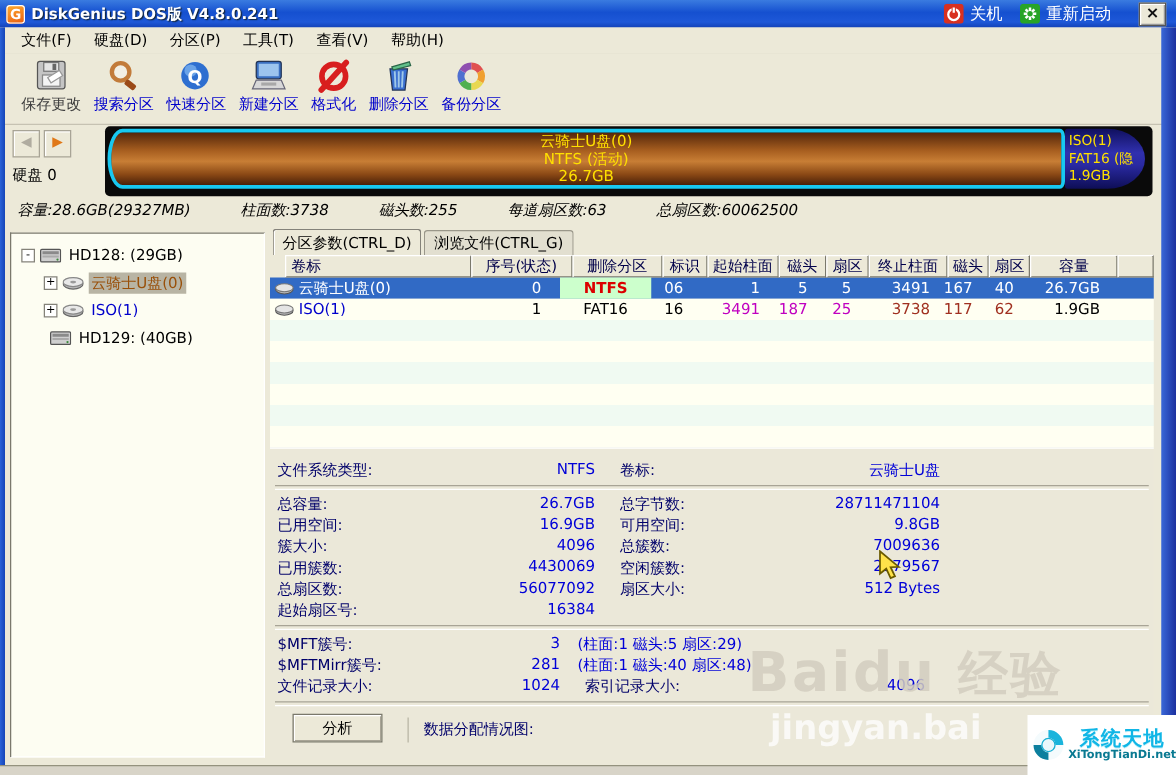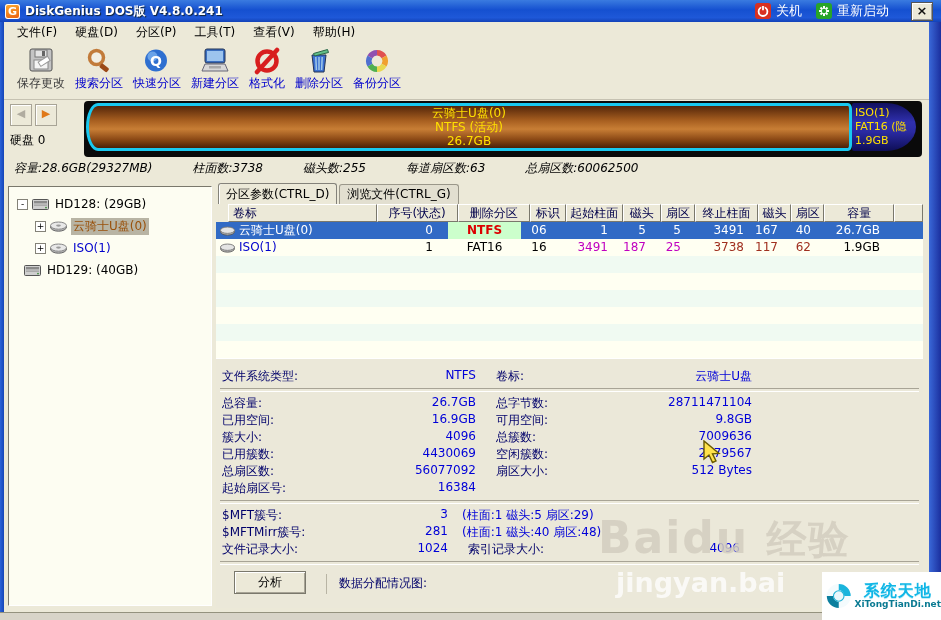--- a/index.html
+++ b/index.html
@@ -309,21 +309,21 @@
       <span class="expander">+</span>
       <span class="ticn">
         <svg width="17" height="11" viewBox="0 0 17 11">
           <ellipse cx="8.5" cy="6" rx="8" ry="4.2" fill="#b8b8b8" stroke="#666"></ellipse>
           <ellipse cx="8.5" cy="4.6" rx="8" ry="3.6" fill="#e8e8e8" stroke="#888"></ellipse>
           <ellipse cx="8.5" cy="4.6" rx="2.4" ry="1.1" fill="#9a9a9a"></ellipse>
         </svg>
       </span>
       <span class="tlab" style="color: rgb(0, 0, 204);">ISO(1)</span>
     </div>
-    <div class="tree-item" style="padding-left: 0; align-items: center;">
+    <div class="tree-item" style="padding-left: 16px; align-items: center;">
       <span class="exp-space"></span>
       <span class="ticn">
         <svg width="17" height="13" viewBox="0 0 17 13">
           <rect x="0.5" y="1.5" width="16" height="10" rx="1" fill="#cfcfcf" stroke="#555"></rect>
           <rect x="2" y="3" width="13" height="2.4" fill="#8a8a8a"></rect>
           <rect x="2" y="6.4" width="13" height="1.6" fill="#aaa"></rect>
           <circle cx="14" cy="9.6" r="0.9" fill="#3a8a3a"></circle>
         </svg>
       </span>
       <span class="tlab" style="color: rgb(0, 0, 0);">HD129: (40GB)</span>

